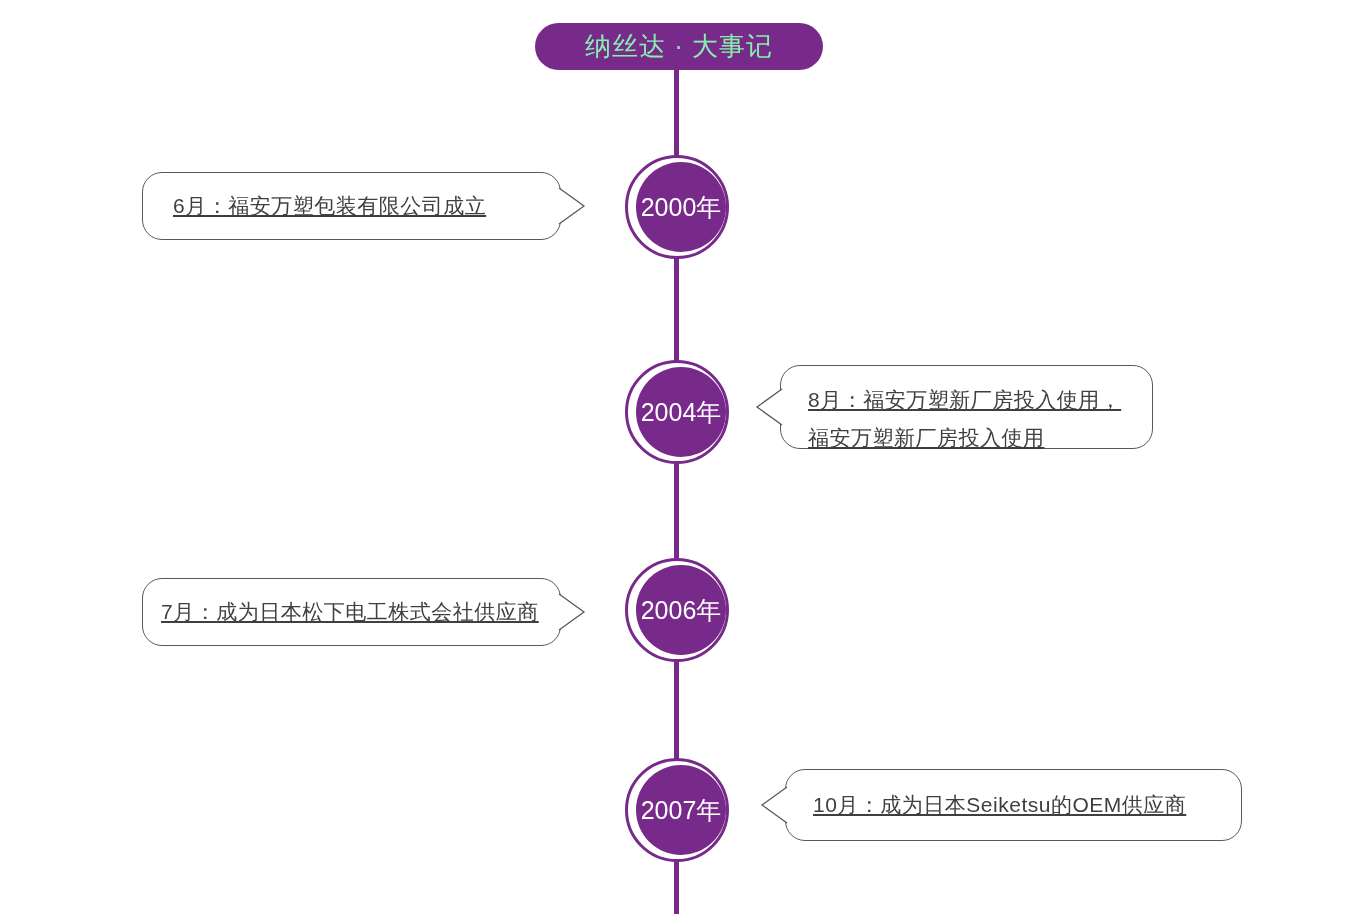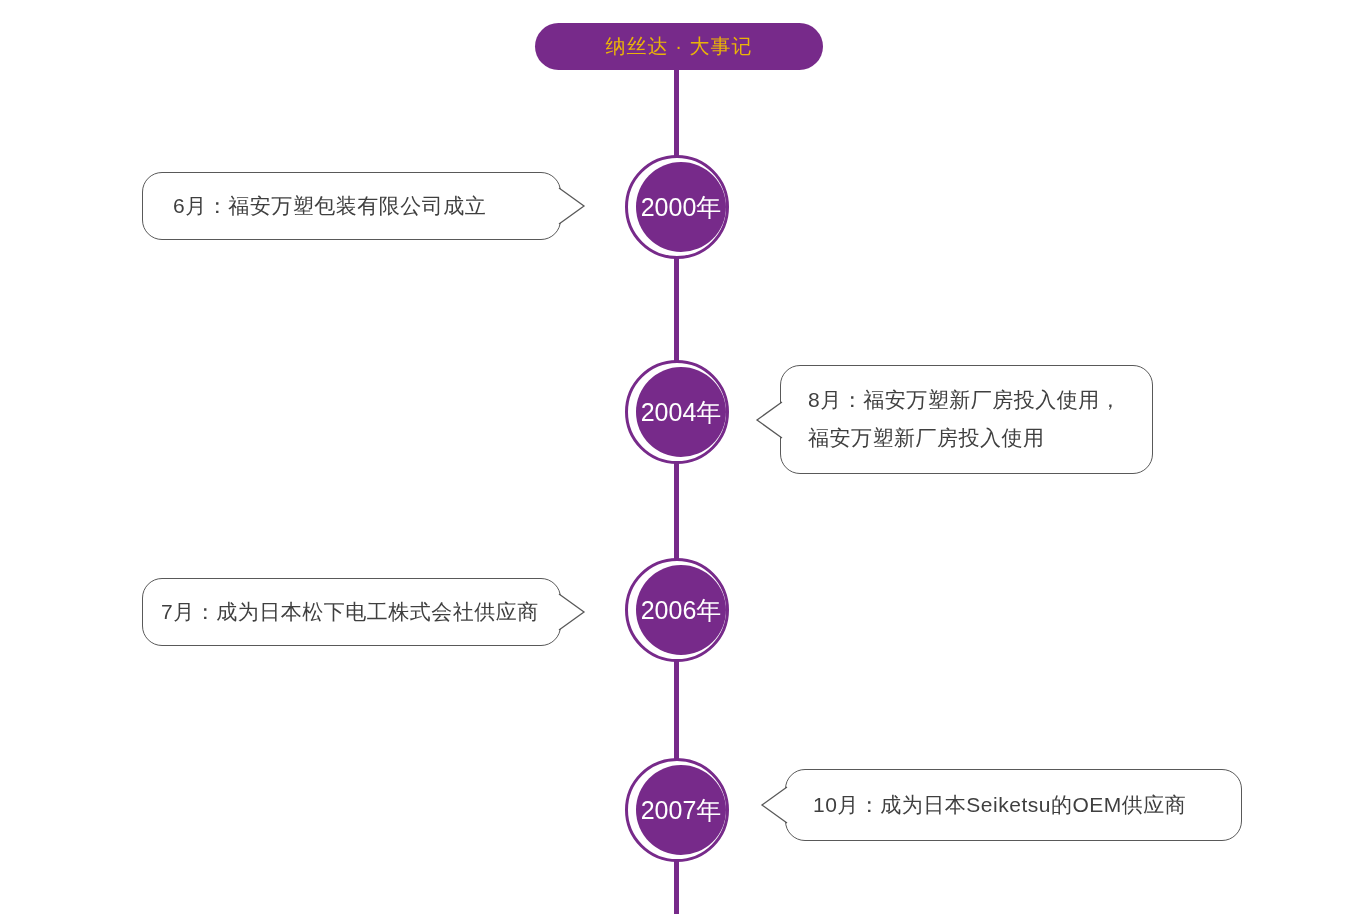--- a/index.html
+++ b/index.html
@@ -25,22 +25,22 @@
     width:5px;height:848px;
     background:var(--purple);
   }
   
   .title-pill{
     position:absolute;
     left:535px;top:23px;
     width:288px;height:47px;
     background:var(--purple);
     border-radius:24px;
-    color:#eab308;
-    font-size:20px;
+    color:#86efac;
+    font-size:26px;
     letter-spacing:1px;
     display:flex;align-items:center;justify-content:center;
     white-space:nowrap;
   }
   
   .node{
     position:absolute;
     left:625px;
     width:104px;height:104px;
     border:3px solid var(--purple);
@@ -61,23 +61,24 @@
   
   .callout{
     position:absolute;
     background:#fff;
     border:1px solid var(--callout-border);
     border-radius:20px;
     color:var(--callout-text);
     font-size:21px;
     letter-spacing:0.5px;
     white-space:nowrap;
+    text-decoration:underline;
   }
   .c0{left:142px;top:172px;width:419px;height:68px;line-height:66px;padding-left:30px;}
-  .c1{left:780px;top:365px;width:373px;height:109px;padding:15px 0 0 27px;line-height:38px;}
+  .c1{left:780px;top:365px;width:373px;height:84px;padding:15px 0 0 27px;line-height:38px;}
   .c2{left:142px;top:578px;width:419px;height:68px;line-height:66px;padding-left:18px;}
   .c3{left:785px;top:769px;width:457px;height:72px;line-height:70px;padding-left:27px;}
   .pointer{
     position:absolute;
     top:50%;
     transform:translateY(-50%);
     width:28px;height:40px;
   }
   .pointer.pr{right:-26px;}
   .pointer.pl{left:-26px;}

